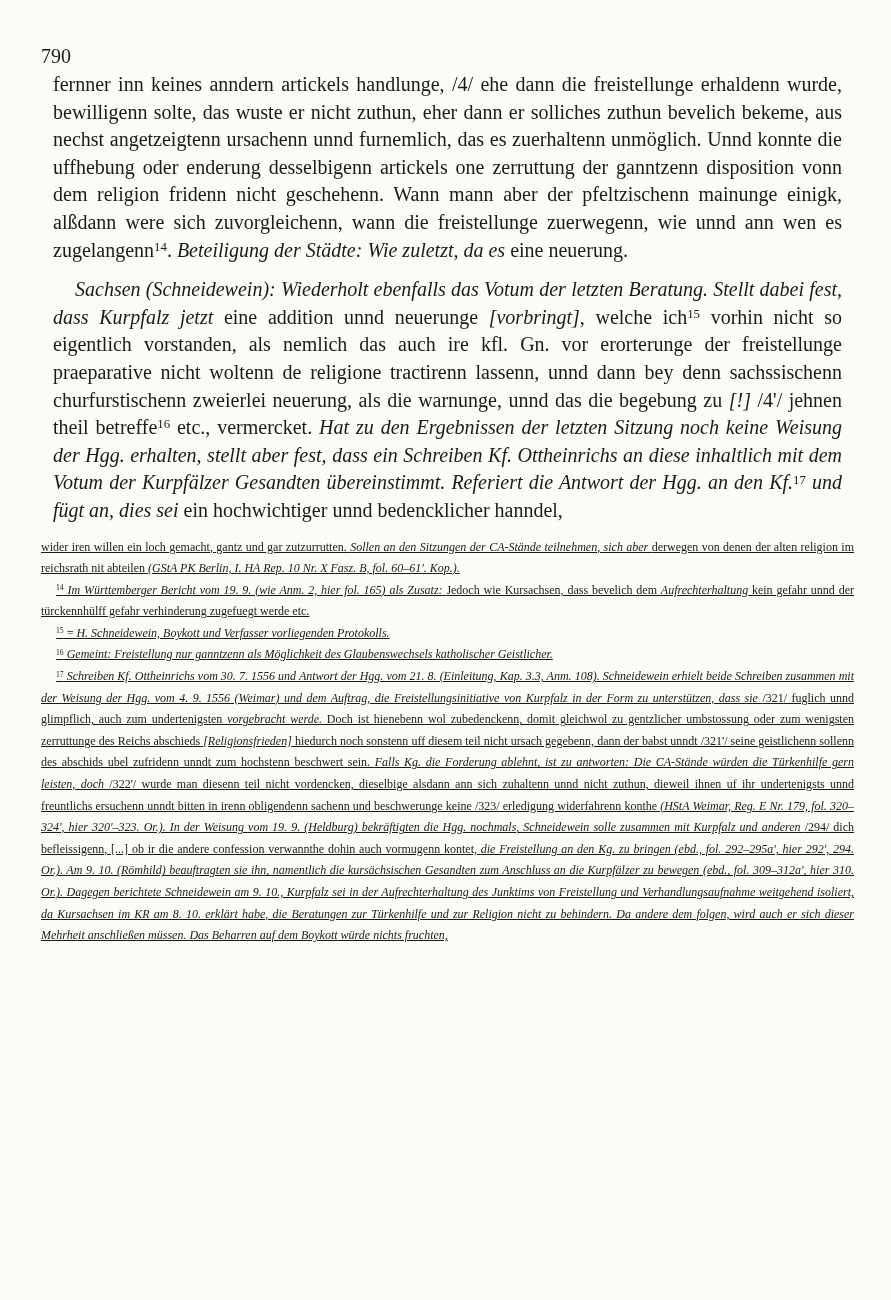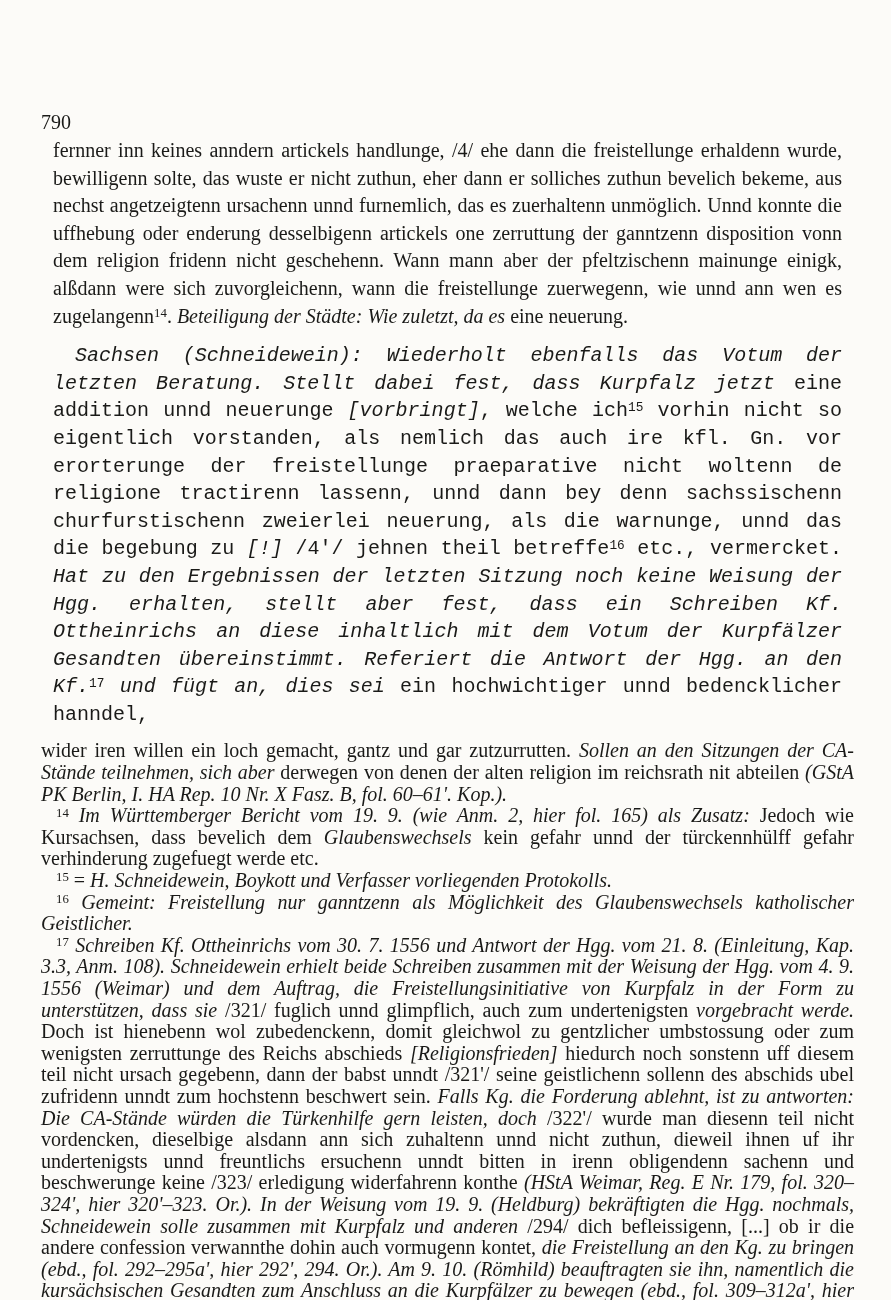--- a/index.html
+++ b/index.html
@@ -8,21 +8,21 @@
     font-family: "Liberation Serif", "DejaVu Serif", serif;
   }
   .page {
     position: relative;
     width: 891px;
     height: 1300px;
     box-sizing: border-box;
     margin: 0 auto;
     background: #fcfbf8;
     color: #1a1a18;
-    padding: 110px 37px 0 41px;
+    padding: 44px 37px 0 41px;
     overflow: hidden;
   }
   .page-header {
     position: relative;
     text-align: center;
     font-size: 19.5px;
     line-height: 24px;
     margin-bottom: 27px;
   }
   .page-number {
@@ -30,52 +30,53 @@
     left: 0;
     top: 0;
     font-size: 20px;
   }
   .body-text {
     font-size: 20px;
     line-height: 27.6px;
     text-align: justify;
   }
   .para { margin: 12px; }
-  .para.indent { text-indent: 22px; font-family: Liberation Mono, monospace; }
+  .para.indent { text-indent: 22px; }
   .it { font-style: italic; }
   sup {
     font-size: 64%;
     line-height: 0;
     vertical-align: baseline;
     position: relative;
     top: -0.45em;
   }
   .footnotes {
-    font-size: 20px;
+    font-size: 12px;
     line-height: 21.6px;
     text-align: justify;
+    text-decoration: underline;
   }
   .fn { margin: 0; }
   .fn.indent { text-indent: 15px; }
 </style>
 </head>
 <body>
 
 <div class="page">
 
   <header class="page-header">
     <span class="page-number">790</span>
   </header>
 
   <main class="body-text">
     <p class="para"><span>fernner inn keines anndern artickels handlunge, /4/ ehe dann die freistellunge erhaldenn wurde, bewilligenn solte, das wuste er nicht zuthun, eher dann er solliches zuthun bevelich bekeme, aus nechst angetzeigtenn ursachenn unnd furnemlich, das es zuerhaltenn unmöglich. Unnd konnte die uffhebung oder enderung desselbigenn artickels one zerruttung der ganntzenn disposition vonn dem religion fridenn nicht geschehenn. Wann mann aber der pfeltzischenn mainunge einigk, alßdann were sich zuvorgleichenn, wann die freistellunge zuerwegenn, wie unnd ann wen es zugelangenn</span><sup>14</sup><span>. </span><span class="it">Beteiligung der Städte: Wie zuletzt, da es </span><span>eine neuerung.</span></p>
     <p class="para indent"><span class="it">Sachsen (Schneidewein): Wiederholt ebenfalls das Votum der letzten Beratung. Stellt dabei fest, dass Kurpfalz jetzt </span><span>eine addition unnd neuerunge </span><span class="it">[vorbringt]</span><span>, welche ich</span><sup>15</sup><span> vorhin nicht so eigentlich vorstanden, als nemlich das auch ire kfl. Gn. vor erorterunge der freistellunge praeparative nicht woltenn de religione tractirenn lassenn, unnd dann bey denn sachssischenn churfurstischenn zweierlei neuerung, als die warnunge, unnd das die begebung zu </span><span class="it">[!]</span><span> /4'/ jehnen theil betreffe</span><sup>16</sup><span> etc., vermercket. </span><span class="it">Hat zu den Ergebnissen der letzten Sitzung noch keine Weisung der Hgg. erhalten, stellt aber fest, dass ein Schreiben Kf. Ottheinrichs an diese inhaltlich mit dem Votum der Kurpfälzer Gesandten übereinstimmt. Referiert die Antwort der Hgg. an den Kf.</span><sup>17</sup><span class="it"> und fügt an, dies sei </span><span>ein hochwichtiger unnd bedencklicher hanndel,</span></p>
   </main>
 
   <section class="footnotes">
     <p class="fn"><span>wider iren willen ein loch gemacht, gantz und gar zutzurrutten. </span><span class="it">Sollen an den Sitzungen der CA-Stände teilnehmen, sich aber </span><span>derwegen von denen der alten religion im reichsrath nit abteilen </span><span class="it">(GStA PK Berlin, I. HA Rep. 10 Nr. X Fasz. B, fol. 60–61'. Kop.).</span></p>
-    <p class="fn indent"><sup>14</sup><span class="it"> Im Württemberger Bericht vom 19. 9. (wie Anm. 2, hier fol. 165) als Zusatz: </span><span>Jedoch wie Kursachsen, dass bevelich dem </span><span class="it">Glaubenswechsels</span><span> kein gefahr unnd der türckennhülff gefahr verhinderung zugefuegt werde etc.</span></p>
+    <p class="fn indent"><sup>14</sup><span class="it"> Im Württemberger Bericht vom 19. 9. (wie Anm. 2, hier fol. 165) als Zusatz: </span><span>Jedoch wie Kursachsen, dass bevelich dem </span><span class="it">Aufrechterhaltung</span><span> kein gefahr unnd der türckennhülff gefahr verhinderung zugefuegt werde etc.</span></p>
     <p class="fn indent"><sup>15</sup><span> = </span><span class="it">H. Schneidewein, Boykott und Verfasser vorliegenden Protokolls.</span></p>
     <p class="fn indent"><sup>16</sup><span class="it"> Gemeint: Freistellung nur ganntzenn als Möglichkeit des Glaubenswechsels katholischer Geistlicher.</span></p>
     <p class="fn indent"><sup>17</sup><span class="it"> Schreiben Kf. Ottheinrichs vom 30. 7. 1556 und Antwort der Hgg. vom 21. 8. (Einleitung, Kap. 3.3, Anm. 108). Schneidewein erhielt beide Schreiben zusammen mit der Weisung der Hgg. vom 4. 9. 1556 (Weimar) und dem Auftrag, die Freistellungsinitiative von Kurpfalz in der Form zu unterstützen, dass sie </span><span>/321/ fuglich unnd glimpflich, auch zum undertenigsten </span><span class="it">vorgebracht werde.</span><span> Doch ist hienebenn wol zubedenckenn, domit gleichwol zu gentzlicher umbstossung oder zum wenigsten zerruttunge des Reichs abschieds </span><span class="it">[Religionsfrieden]</span><span> hiedurch noch sonstenn uff diesem teil nicht ursach gegebenn, dann der babst unndt /321'/ seine geistlichenn sollenn des abschids ubel zufridenn unndt zum hochstenn beschwert sein. </span><span class="it">Falls Kg. die Forderung ablehnt, ist zu antworten: Die CA-Stände würden die Türkenhilfe gern leisten, doch </span><span>/322'/ wurde man diesenn teil nicht vordencken, dieselbige alsdann ann sich zuhaltenn unnd nicht zuthun, dieweil ihnen uf ihr undertenigsts unnd freuntlichs ersuchenn unndt bitten in irenn obligendenn sachenn und beschwerunge keine /323/ erledigung widerfahrenn konthe </span><span class="it">(HStA Weimar, Reg. E Nr. 179, fol. 320–324', hier 320'–323. Or.). In der Weisung vom 19. 9. (Heldburg) bekräftigten die Hgg. nochmals, Schneidewein solle zusammen mit Kurpfalz und anderen </span><span>/294/ dich befleissigenn, [...] ob ir die andere confession verwannthe dohin auch vormugenn kontet, </span><span class="it">die Freistellung an den Kg. zu bringen (ebd., fol. 292–295a', hier 292', 294. Or.). Am 9. 10. (Römhild) beauftragten sie ihn, namentlich die kursächsischen Gesandten zum Anschluss an die Kurpfälzer zu bewegen (ebd., fol. 309–312a', hier 310. Or.). Dagegen berichtete Schneidewein am 9. 10., Kurpfalz sei in der Aufrechterhaltung des Junktims von Freistellung und Verhandlungsaufnahme weitgehend isoliert, da Kursachsen im KR am 8. 10. erklärt habe, die Beratungen zur Türkenhilfe und zur Religion nicht zu behindern. Da andere dem folgen, wird auch er sich dieser Mehrheit anschließen müssen. Das Beharren auf dem Boykott würde nichts fruchten,</span></p>
   </section>
 
 </div>
 
 </body></html>

